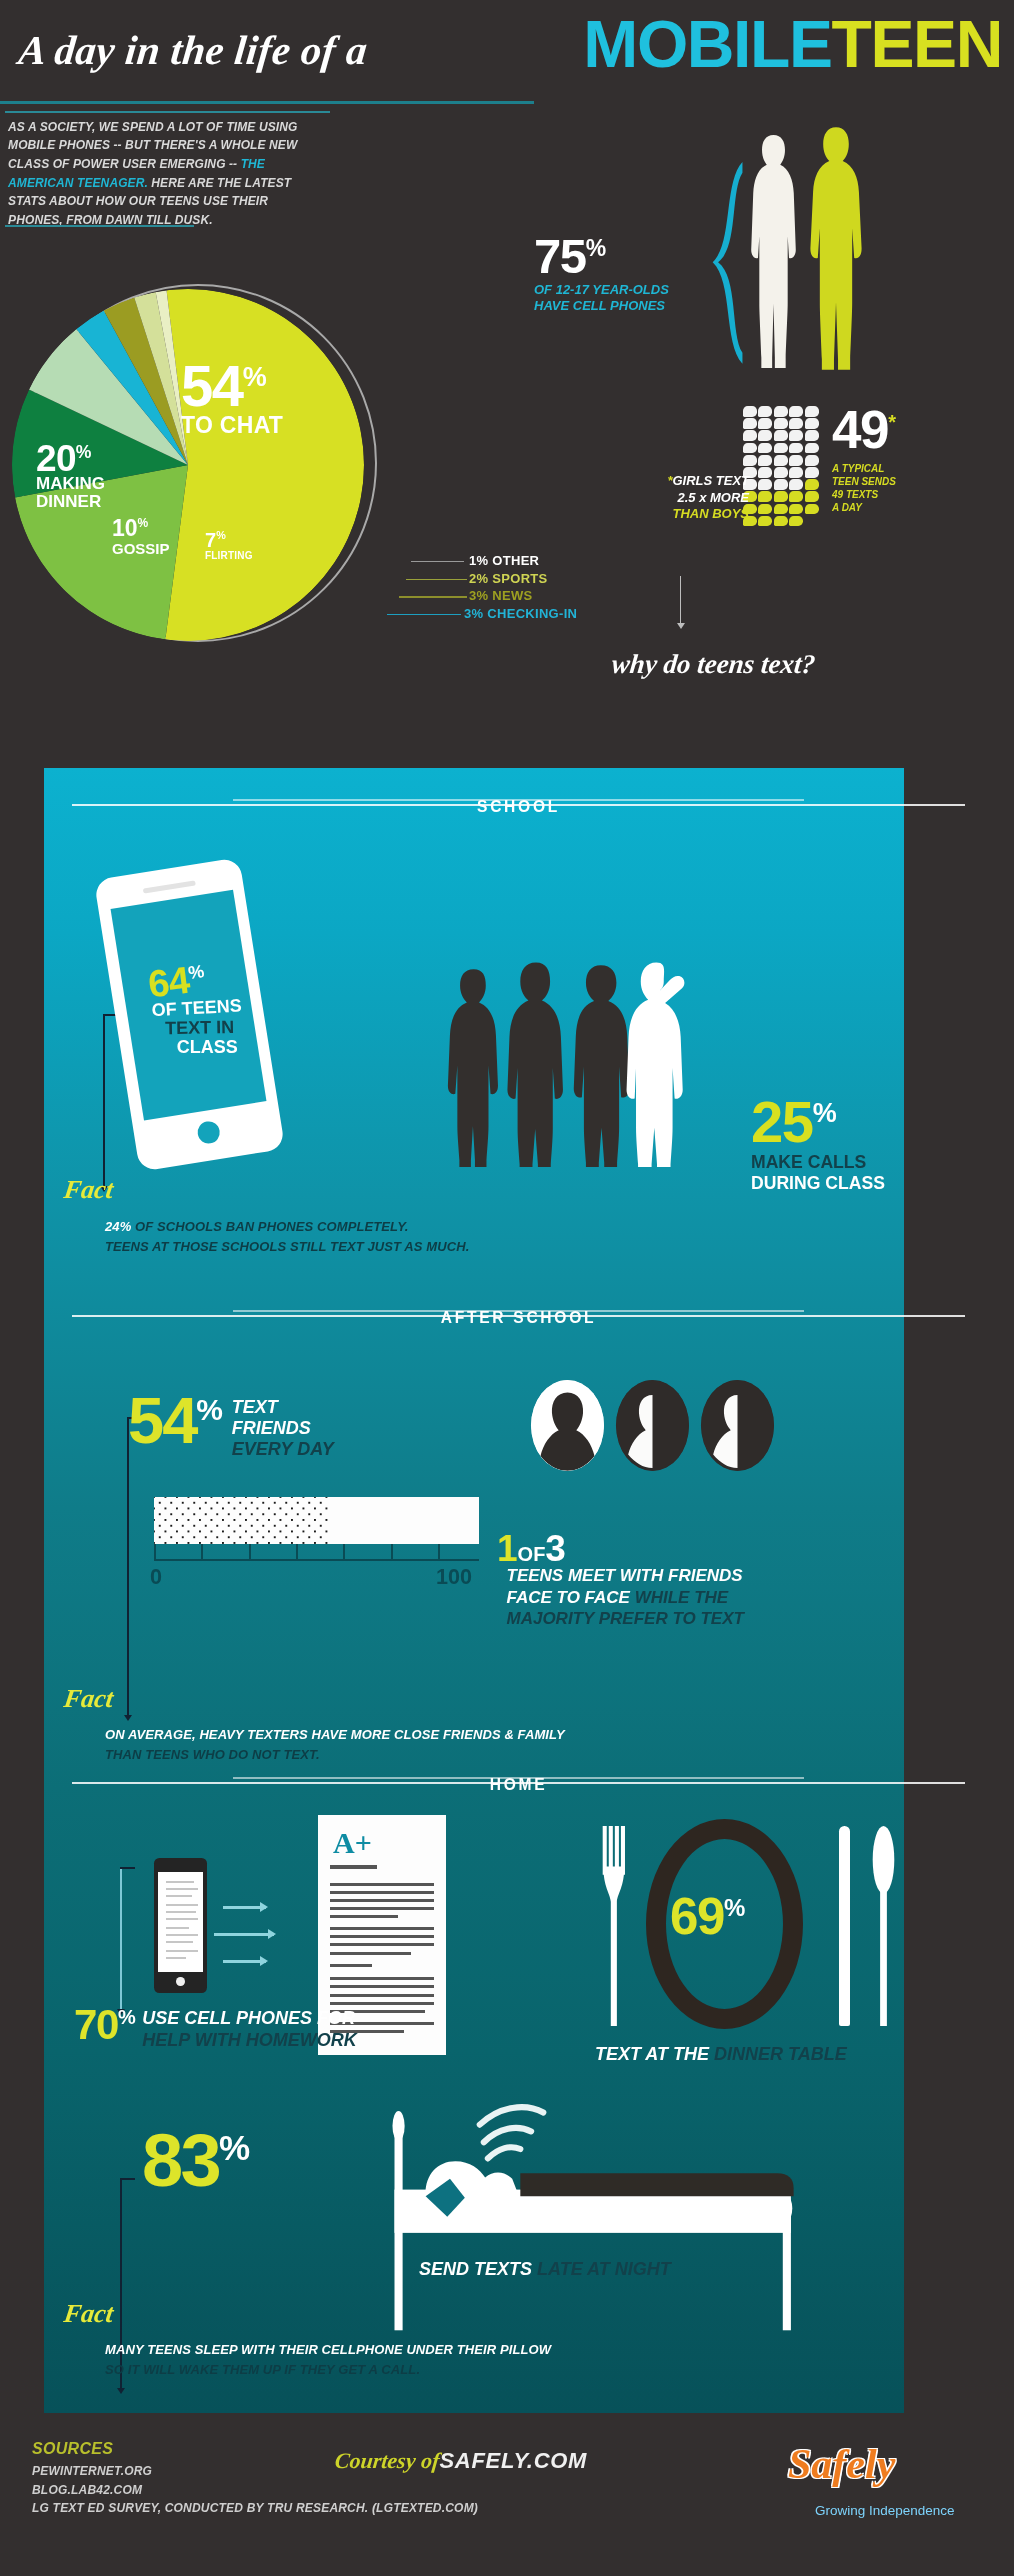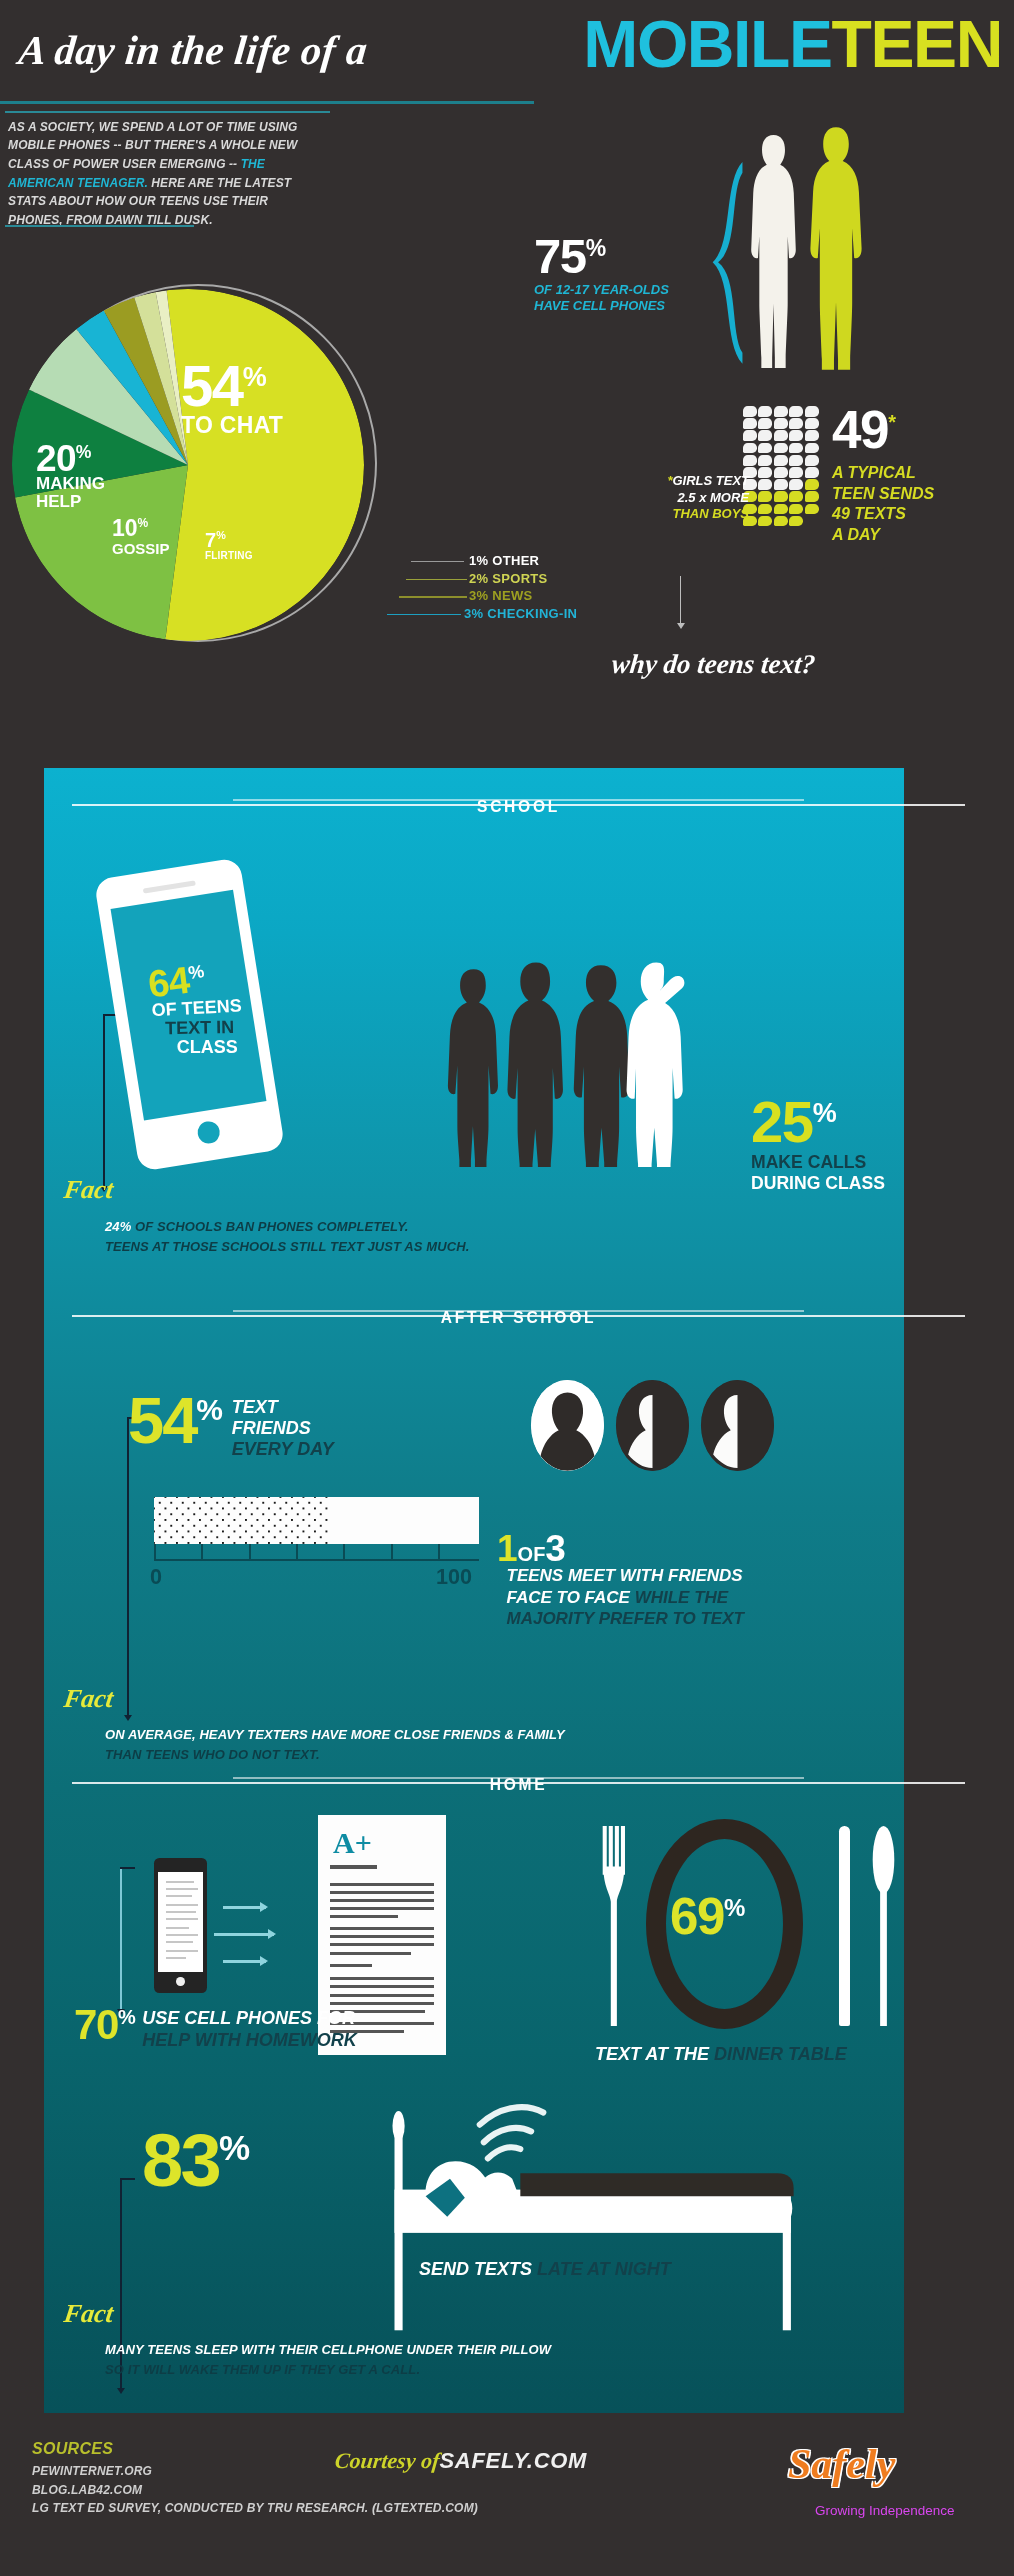--- a/index.html
+++ b/index.html
@@ -89,21 +89,21 @@
   .silh.girl { left:747px; top:135px; width:53px; height:233px; }
   .silh.boy  { left:805px; top:127px; width:62px; height:243px; }
 
   .bubbles { position:absolute; left:743px; top:406px; width:80px; }
   .brow { display:flex; gap:1.4px; margin-bottom:1.4px; }
   .bub { width:14px; height:10.8px; border-radius:4.7px 4.7px 4.7px 1.4px; position:relative; }
   .bub.w { background:#f2f2f2; } .bub.y { background:#d6dc22; }
   .p49 { position:absolute; left:832px; top:406px; }
   .p49 .num { font-size:53px; font-weight:bold; color:#fff; line-height:.9; letter-spacing:-1.4px;}
   .p49 .num sup { font-size:20px; color:#d6dc22; }
-  .p49 .t { font-size:16px; font-weight:bold; font-style:italic; color:#d6dc22; line-height:1.28; margin-top:9.5px;}
+  .p49 .t { font-size:10px; font-weight:bold; font-style:italic; color:#d6dc22; line-height:1.28; margin-top:9.5px;}
   .girlstext { position:absolute; left:621px; top:473px; text-align:right; width:128px;
      font-size:13px; font-weight:bold; font-style:italic; line-height:1.28; color:#fff; }
   .girlstext .star { color:#d6dc22; }
   .girlstext .ylw { color:#d6dc22; }
 
   
   .panel {
     position:absolute; left:32px; top:768px; width:860px; height:1645px;
     background:linear-gradient(to bottom, #0cb1cf 0%, #0ba7c4 10%, #0f93a8 26%, #0f7c89 45%, #0c6e77 62%, #09646c 78%, #075159 100%);
     margin-left:12px;
@@ -220,21 +220,21 @@
   .footer { position:absolute; left:0; top:2421px; width:1014px; height:155px; }
   .src-title { position:absolute; left:32px; top:19px; font-size:16px; font-weight:bold; color:#b8bf2c; font-style:italic; letter-spacing:0.3px;}
   .src-lines { position:absolute; left:32px; top:41px; font-size:12px; font-weight:bold; font-style:italic;
      color:#cfcfcf; line-height:1.55; letter-spacing:0.2px; }
   .courtesy { position:absolute; left:335px; top:27px; font-size:22px; font-weight:bold; }
   .courtesy .cur { font-family:"Liberation Serif", serif; font-style:italic; color:#cdd42a; transform:skewX(-6deg); display:inline-block;}
   .courtesy .dom { color:#f0f0f0; font-style:italic; letter-spacing:0.7px;}
   .logo { position:absolute; left:788px; top:19px; }
   .logo .word { font-size:42px; font-weight:bold; color:#ef7c1f; font-family:"Liberation Serif", serif;
      font-style:italic; text-shadow:1.4px 1.4px 0 #fff, -1.4px -1.4px 0 #fff, 1.4px -1.4px 0 #fff, -1.4px 1.4px 0 #fff; }
-  .logo .tag { font-size:13.5px; color:#d946ef; margin-top:15px; margin-left:27px; }
+  .logo .tag { font-size:13.5px; color:#7dd3fc; margin-top:15px; margin-left:27px; }
 </style>
 </head>
 <body>
 
 <div class="page">
 
   <div class="hdr">
     <div class="script-title">A day in the life of a</div>
     <div class="big-title">
       <span class="mobile">MOBILE</span><span class="teen">TEEN</span>
@@ -264,21 +264,21 @@
     </svg>
 
     <div class="pie-center-label">
       <div class="num"><span>54</span><sup>%</sup></div>
       <div class="sub">TO CHAT</div>
     </div>
 
     <div class="sl-20">
       <div class="n"><span>20</span><sup>%</sup></div>
       <div class="t">MAKING</div>
-      <div class="t">HELP</div>
+      <div class="t">DINNER</div>
     </div>
 
     <div class="sl-10">
       <div class="n"><span>10</span><sup>%</sup></div>
       <div class="t">GOSSIP</div>
     </div>
 
     <div class="sl-7">
       <div class="n"><span>7</span><sup>%</sup></div>
       <div class="t">FLIRTING</div>

